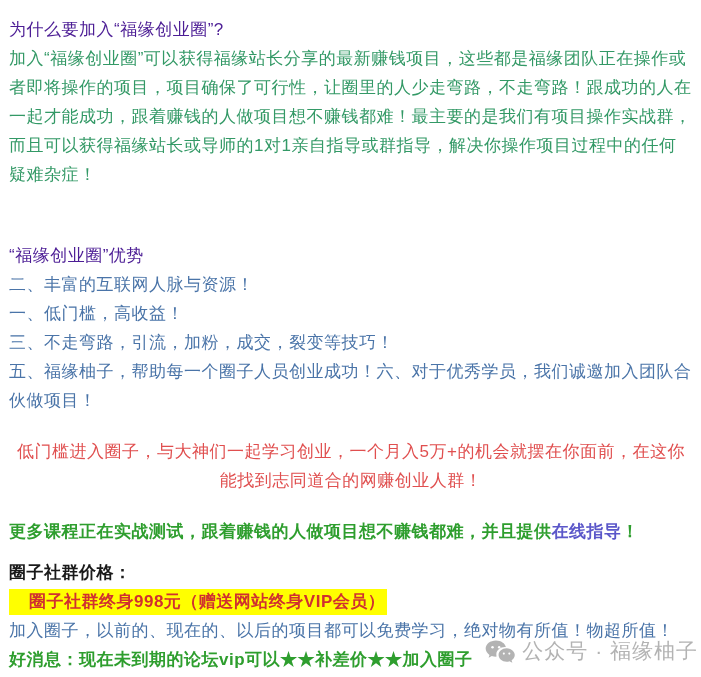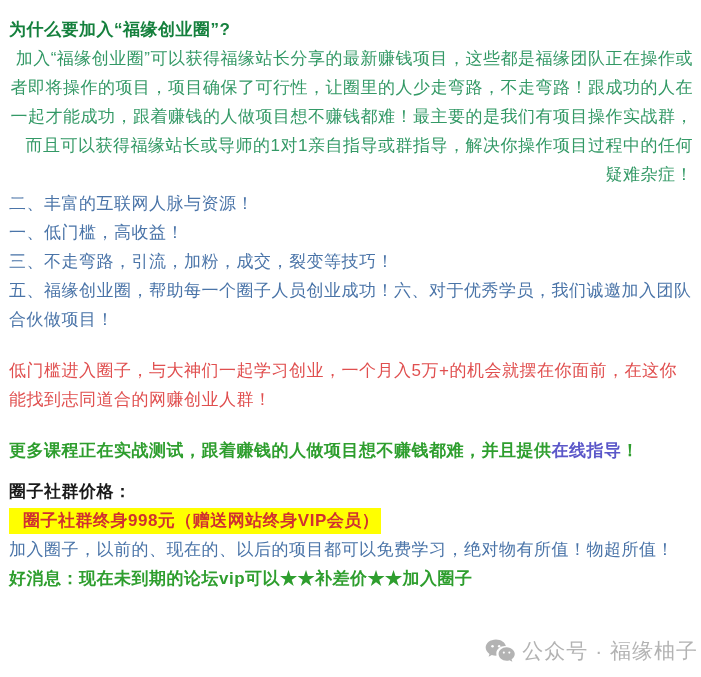--- a/index.html
+++ b/index.html
@@ -17,36 +17,36 @@
   .doc {
     padding: 15px 8px 0 9px;
     font-size: 17px;
     line-height: 29px;
     letter-spacing: 0.5px;
   }
   .doc p {
     margin: 0;
   }
   .heading-red {
-    color: #15803d;
-    font-weight: 700;
+    color: #4c1d95;
+    font-weight: 400;
   }
   .para-green {
     color: #339966;
-    text-align: right;
   }
   .heading2 {
     margin-top: 52px !important;
   }
   .adv-item {
     color: #4a74a8;
   }
   .pitch {
     margin-top: 22px !important;
     color: #e04f4f;
+    text-align: center;
   }
   .more-courses {
     margin-top: 22px !important;
     color: #2e9e2e;
     font-weight: 700;
   }
   .inline-link {
     color: #5b57c9;
     font-weight: 700;
     cursor: pointer;
@@ -56,35 +56,35 @@
     margin-top: 12px !important;
     color: #1a1a1a;
     font-weight: 700;
   }
   .price-highlight-line {
     color: #d03030;
     font-weight: 700;
   }
   .price-highlight-line .hl {
     background: #ffff00;
-    padding: 3px 2px 4px 14px;
+    padding: 3px 2px 4px 20px;
   }
   .join-note {
     color: #4a74a8;
   }
   .good-news {
     color: #2e9e2e;
     font-weight: 700;
   }
   .watermark {
     position: absolute;
     top: 637px;
     right: 3px;
     display: flex;
-    align-items: center;
+    align-items: flex-end;
     gap: 7px;
     color: #b3b3b3;
     font-size: 21px;
     letter-spacing: 1px;
     user-select: none;
   }
   .watermark .wicon {
     width: 30px;
     height: 26px;
     display: inline-block;
@@ -92,25 +92,26 @@
 </style>
 </head>
 <body>
 
 <div class="doc">
 
   <p class="heading-red">为什么要加入“福缘创业圈”?</p>
 
   <p class="para-green">加入“福缘创业圈”可以获得福缘站长分享的最新赚钱项目，这些都是福缘团队正在操作或者即将操作的项目，项目确保了可行性，让圈里的人少走弯路，不走弯路！跟成功的人在一起才能成功，跟着赚钱的人做项目想不赚钱都难！最主要的是我们有项目操作实战群，而且可以获得福缘站长或导师的1对1亲自指导或群指导，解决你操作项目过程中的任何疑难杂症！</p>
 
+  <p class="heading-red heading2">“福缘创业圈”优势</p>
 
   <p class="adv-item">二、丰富的互联网人脉与资源！</p>
   <p class="adv-item">一、低门槛，高收益！</p>
   <p class="adv-item">三、不走弯路，引流，加粉，成交，裂变等技巧！</p>
-  <p class="adv-item">五、福缘创业圈，帮助每一个圈子人员创业成功！六、对于优秀学员，我们诚邀加入团队合伙做项目！</p>
+  <p class="adv-item">五、福缘柚子，帮助每一个圈子人员创业成功！六、对于优秀学员，我们诚邀加入团队合伙做项目！</p>
 
   <p class="pitch">低门槛进入圈子，与大神们一起学习创业，一个月入5万+的机会就摆在你面前，在这你能找到志同道合的网赚创业人群！</p>
 
   <p class="more-courses"><span>更多课程正在实战测试，跟着赚钱的人做项目想不赚钱都难，并且提供</span><span class="inline-link">在线指导</span><span>！</span></p>
 
   <p class="price-label">圈子社群价格：</p>
 
   <p class="price-highlight-line"><span class="hl">圈子社群终身998元（赠送网站终身VIP会员）</span></p>
 
   <p class="join-note">加入圈子，以前的、现在的、以后的项目都可以免费学习，绝对物有所值！物超所值！</p>

